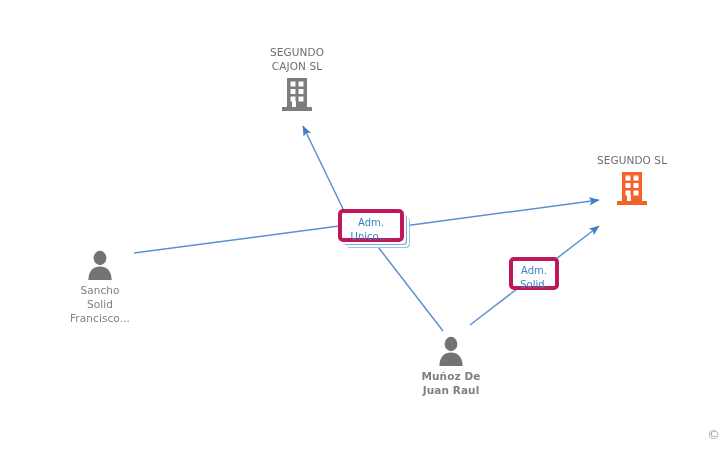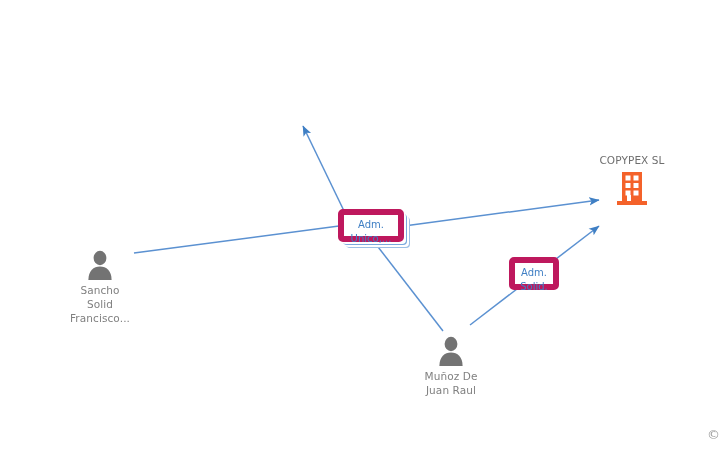--- a/index.html
+++ b/index.html
@@ -60,29 +60,30 @@
   #node-copypex .node-label { margin-bottom: 4px; }
   
   #node-sancho {
     left: 35px;
     top: 250px;
   }
   #node-sancho .node-label { margin-top: 3px; }
   #node-munoz {
     left: 386px;
     top: 336px;
+    font-weight: bold;
   }
   #node-munoz .node-label { margin-top: 3px; }
 
   
   .edge-label {
     position: absolute;
     box-sizing: border-box;
     background: #ffffff;
-    border: 6px solid #be185d;
+    border: 4px solid #be185d;
     border-radius: 5px;
     color: #3f7fc4;
     font-size: 10px;
     line-height: 14px;
     text-align: center;
     padding: 3px 4px 4px 4px;
     white-space: pre-line;
     z-index: 5;
   }
   #edge-label-unico {
@@ -142,23 +143,38 @@
 
     <line x1="345" y1="213" x2="303" y2="126" stroke="#5b91d1" stroke-width="1.5" marker-end="url(#arrowhead)"></line>
 
     <line x1="404" y1="226" x2="599" y2="200" stroke="#5b91d1" stroke-width="1.5" marker-end="url(#arrowhead)"></line>
 
     <line x1="443" y1="331" x2="375" y2="243" stroke="#5b91d1" stroke-width="1.5"></line>
 
     <line x1="470" y1="325" x2="599" y2="226" stroke="#5b91d1" stroke-width="1.5" marker-end="url(#arrowhead)"></line>
   </svg>
 
+  <div class="node" id="node-segundo-cajon">
+    <div class="node-label company">SEGUNDO
+CAJON SL</div>
+    <svg class="node-icon" width="34" height="36" viewBox="0 0 34 36" xmlns="http://www.w3.org/2000/svg">
+      <rect x="7" y="1" width="20" height="29" fill="#7d7d7d"></rect>
+      <rect x="10.5" y="4.5" width="5" height="5" fill="#ffffff"></rect>
+      <rect x="18.5" y="4.5" width="5" height="5" fill="#ffffff"></rect>
+      <rect x="10.5" y="12" width="5" height="5" fill="#ffffff"></rect>
+      <rect x="18.5" y="12" width="5" height="5" fill="#ffffff"></rect>
+      <rect x="10.5" y="19.5" width="5" height="5" fill="#ffffff"></rect>
+      <rect x="18.5" y="19.5" width="5" height="5" fill="#ffffff"></rect>
+      <rect x="12" y="24" width="4" height="6" fill="#ffffff"></rect>
+      <rect x="2" y="30" width="30" height="4" fill="#7d7d7d"></rect>
+    </svg>
+  </div>
 
   <div class="node" id="node-copypex">
-    <div class="node-label company">COPYPEX SL</div>
+    <div class="node-label company">SEGUNDO SL</div>
     <svg class="node-icon" width="34" height="36" viewBox="0 0 34 36" xmlns="http://www.w3.org/2000/svg">
       <rect x="7" y="1" width="20" height="29" fill="#f4622a"></rect>
       <rect x="10.5" y="4.5" width="5" height="5" fill="#ffffff"></rect>
       <rect x="18.5" y="4.5" width="5" height="5" fill="#ffffff"></rect>
       <rect x="10.5" y="12" width="5" height="5" fill="#ffffff"></rect>
       <rect x="18.5" y="12" width="5" height="5" fill="#ffffff"></rect>
       <rect x="10.5" y="19.5" width="5" height="5" fill="#ffffff"></rect>
       <rect x="18.5" y="19.5" width="5" height="5" fill="#ffffff"></rect>
       <rect x="12" y="24" width="4" height="6" fill="#ffffff"></rect>
       <rect x="2" y="30" width="30" height="4" fill="#f4622a"></rect>

